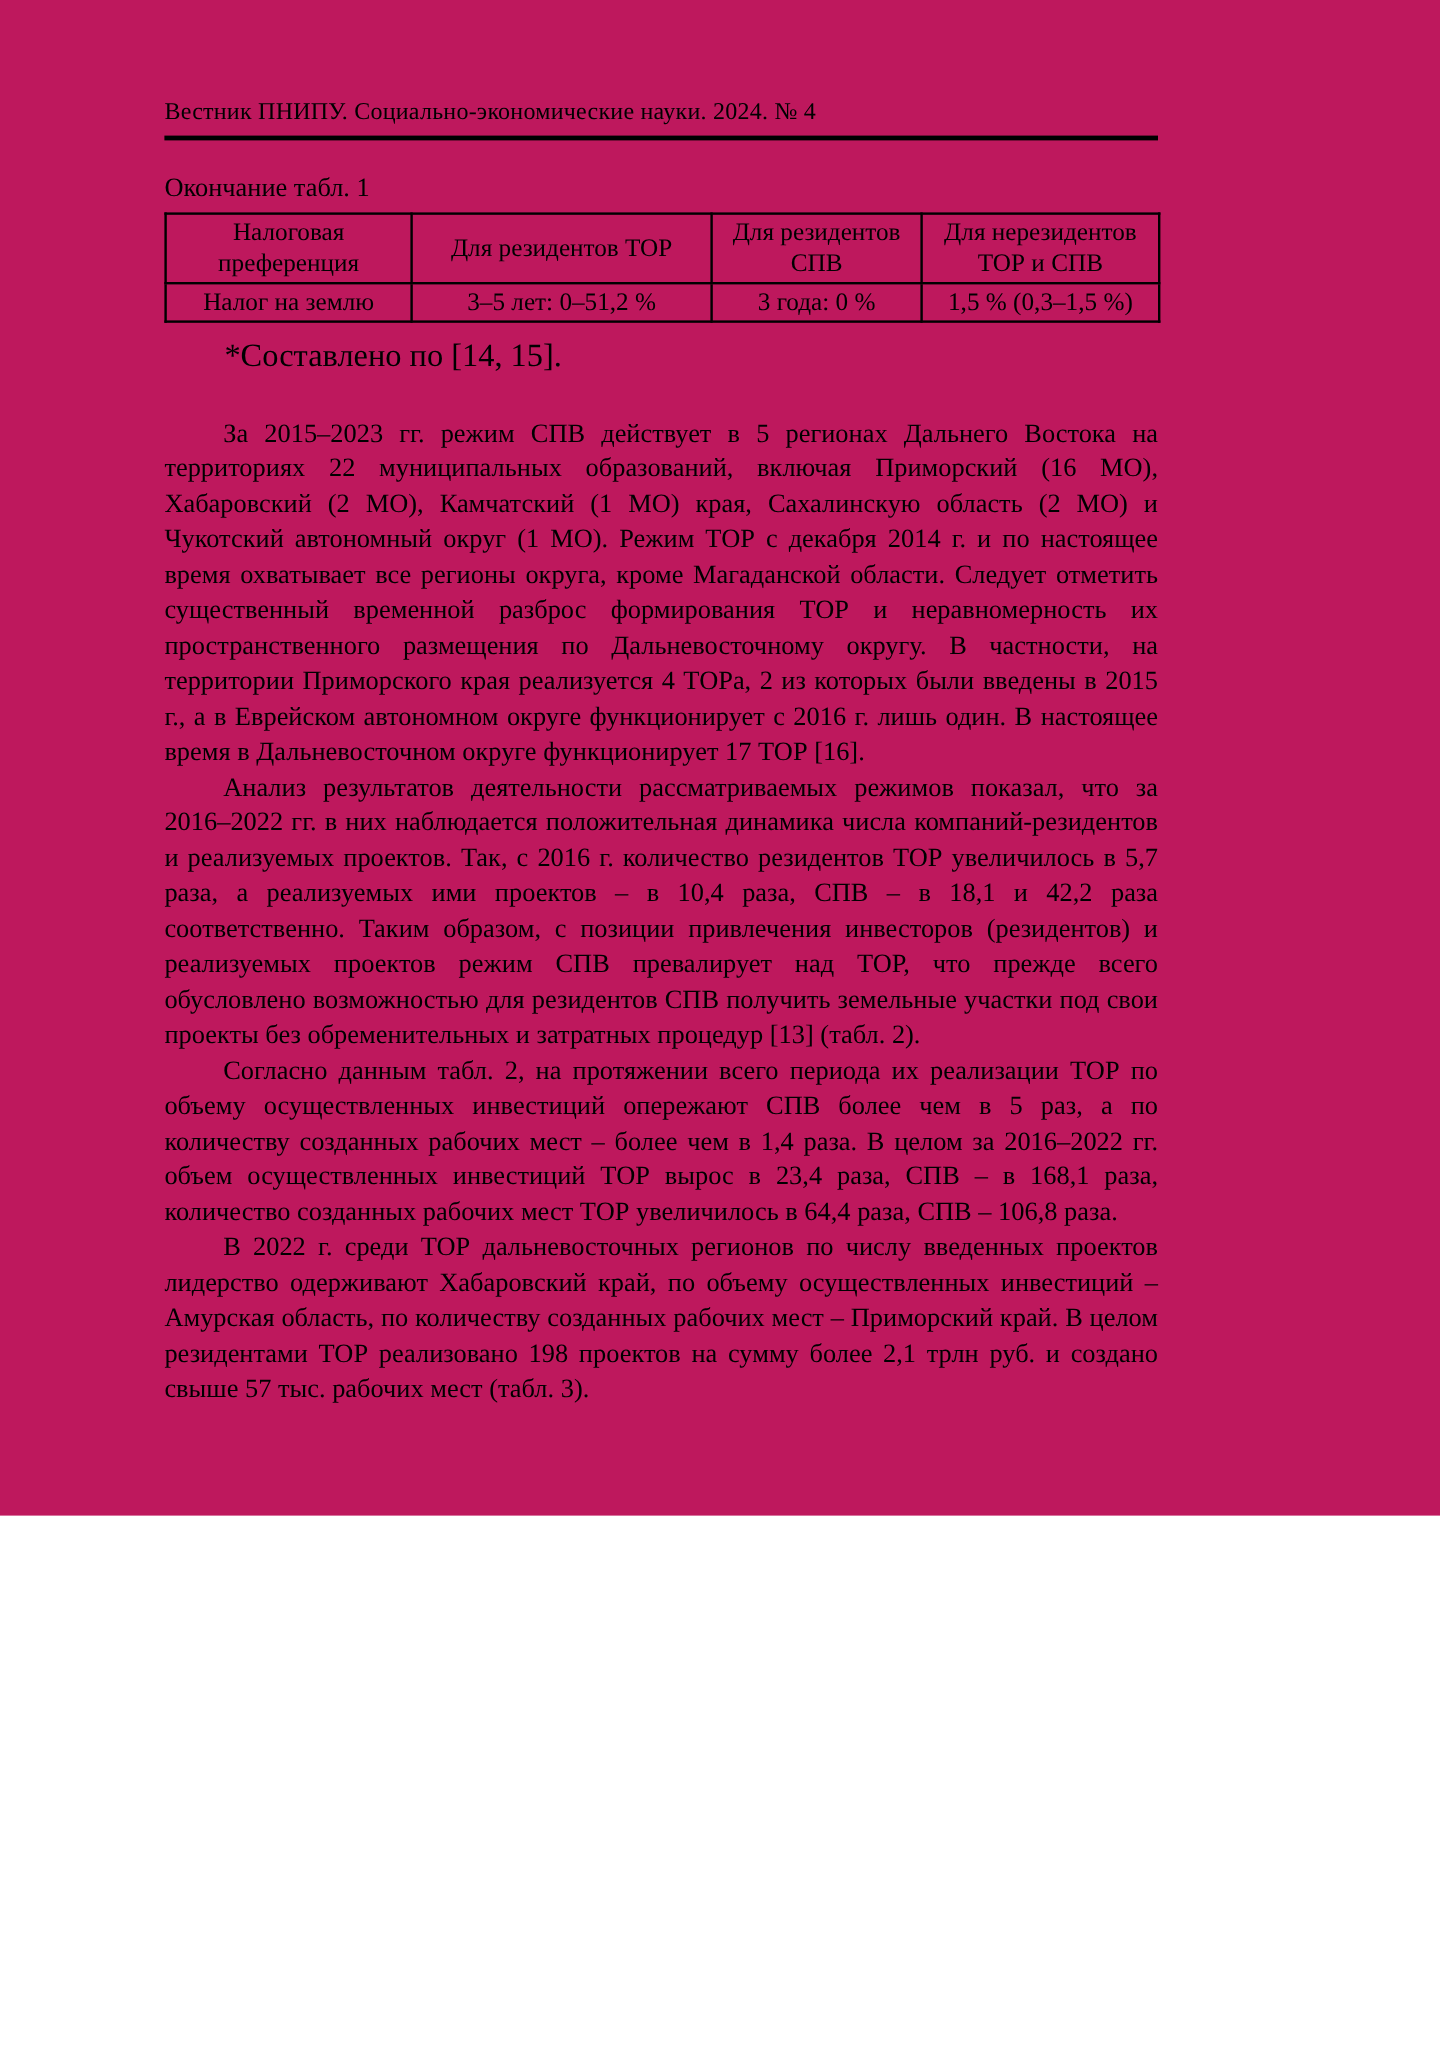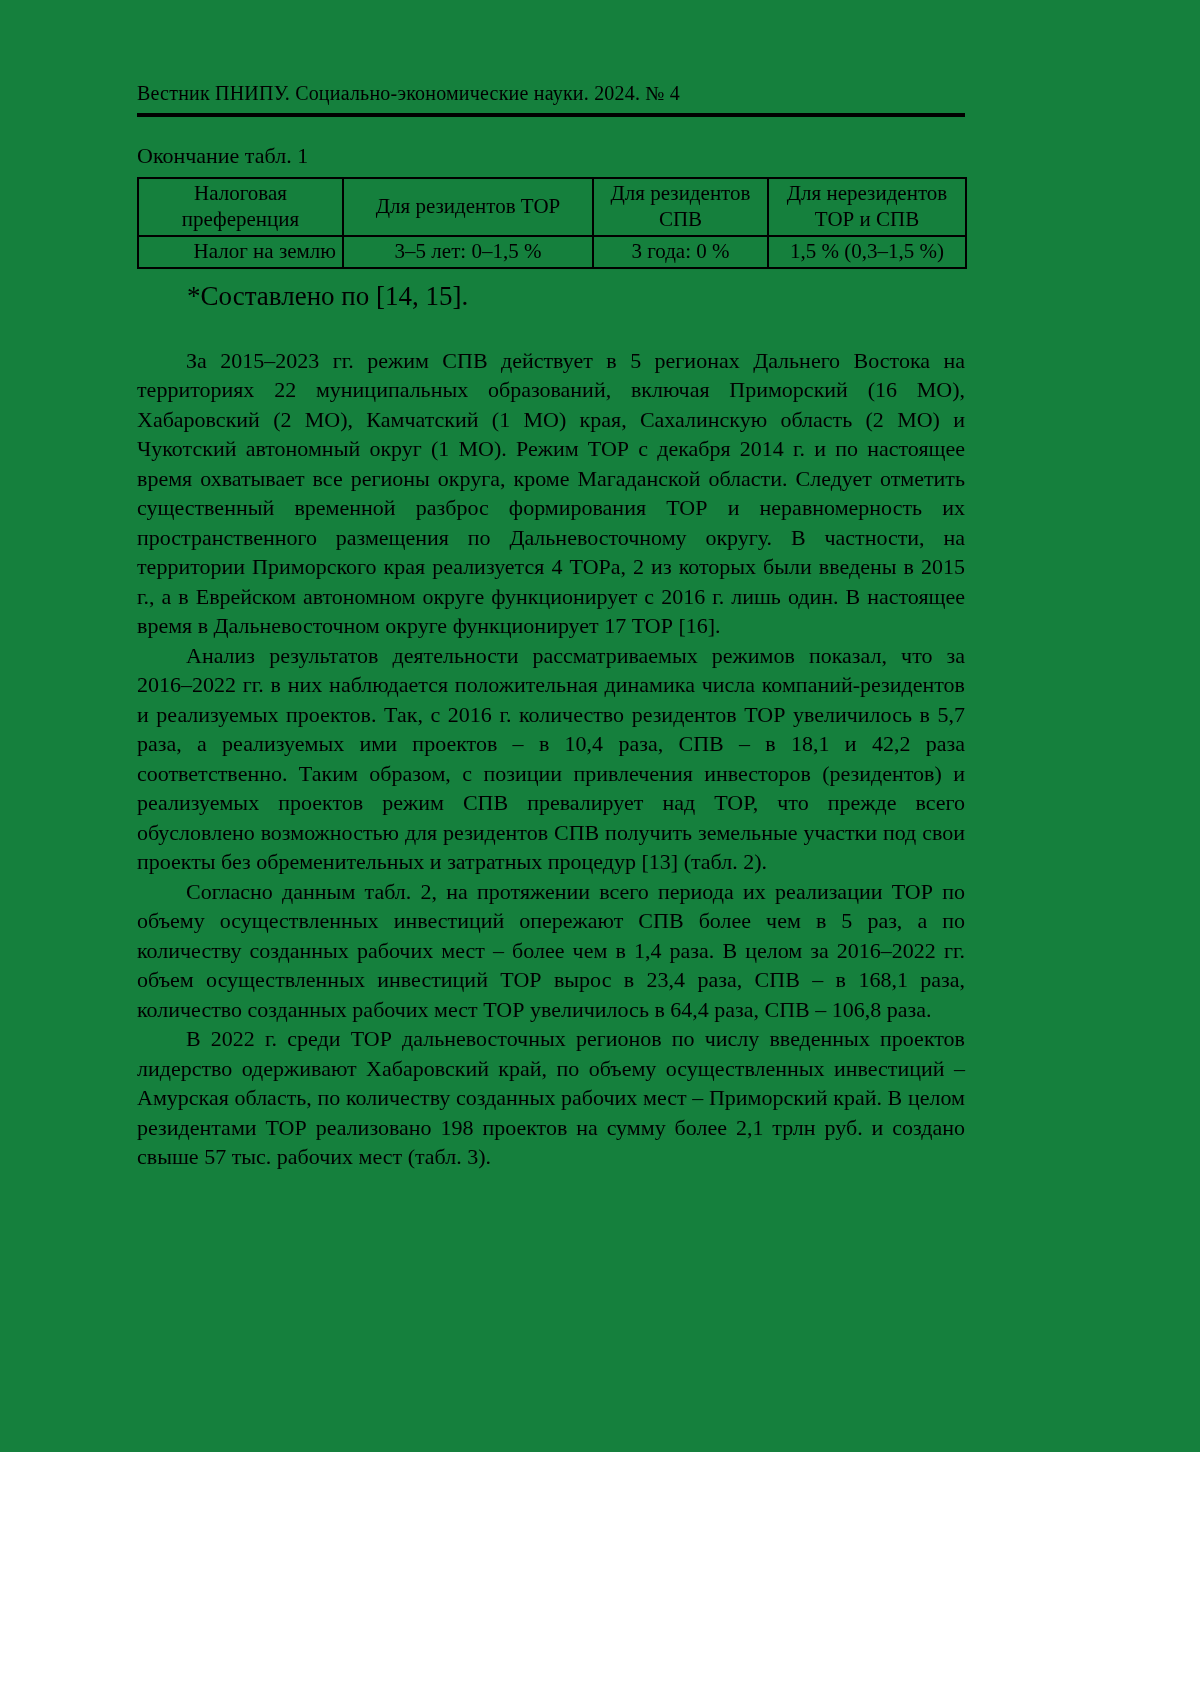--- a/index.html
+++ b/index.html
@@ -7,23 +7,23 @@
   body {
     width: 1200px;
     height: 1705px;
     background: #ffffff;
     color: #000000;
     font-family: "Liberation Serif", serif;
   }
   .page {
     position: relative;
     width: 1200px;
-    height: 1452px;
+    height: 1263px;
     overflow: hidden;
-    background: #15803d;
+    background: #be185d;
   }
   .content {
     position: absolute;
     left: 137px;
     top: 0;
     width: 828px;
   }
   .running-header {
     margin-top: 82px;
     font-size: 20px;
@@ -54,21 +54,21 @@
     text-align: center;
     vertical-align: middle;
     font-weight: normal;
     white-space: pre-line;
   }
   .tax-table thead tr { height: 58px; }
   .tax-table tbody tr.r0 { height: 30px; }
   .tax-table tbody tr.r1 { height: 60px; }
   .tax-table tbody tr.r2 { height: 150px; }
   .tax-table td.rowlabel {
-    text-align: right;
+    text-align: center;
     vertical-align: top;
   }
   .table-note {
     margin-top: 12px;
     padding-left: 50px;
     font-size: 27px;
   }
   .body-text {
     margin-top: 34px;
     font-size: 22px;
@@ -120,21 +120,21 @@
           <th>Для резидентов ТОР</th>
           <th>Для резидентов
 СПВ</th>
           <th>Для нерезидентов
 ТОР и СПВ</th>
         </tr>
       </thead>
       <tbody>
         <tr class="r0">
           <td class="rowlabel">Налог на землю</td>
-          <td>3–5 лет: 0–1,5 %</td>
+          <td>3–5 лет: 0–51,2 %</td>
           <td>3 года: 0 %</td>
           <td>1,5 % (0,3–1,5 %)</td>
         </tr>
       </tbody>
     </table>
 
     <div class="table-note">*Составлено по [14, 15].</div>
 
     <div class="body-text">
       <p>За 2015–2023 гг. режим СПВ действует в 5 регионах Дальнего Востока на территориях 22 муниципальных образований, включая Приморский (16 МО), Хабаровский (2 МО), Камчатский (1 МО) края, Сахалинскую область (2 МО) и Чукотский автономный округ (1 МО). Режим ТОР с декабря 2014 г. и по настоящее время охватывает все регионы округа, кроме Магаданской области. Следует отметить существенный временной разброс формирования ТОР и неравномерность их пространственного размещения по Дальневосточному округу. В частности, на территории Приморского края реализуется 4 ТОРа, 2 из которых были введены в 2015 г., а в Еврейском автономном округе функционирует с 2016 г. лишь один. В настоящее время в Дальневосточном округе функционирует 17 ТОР [16].</p>

